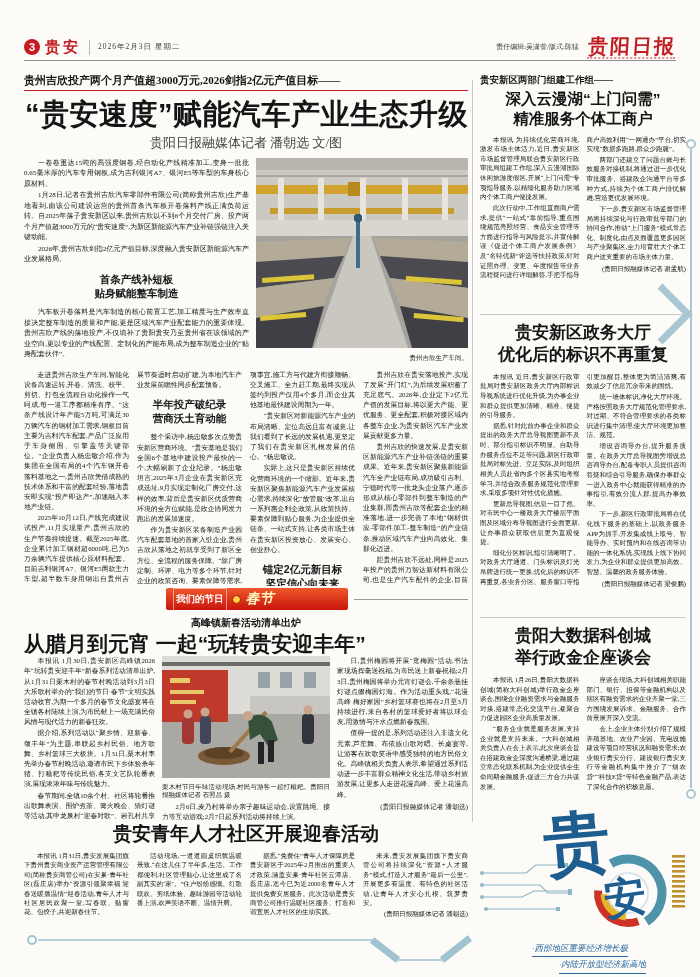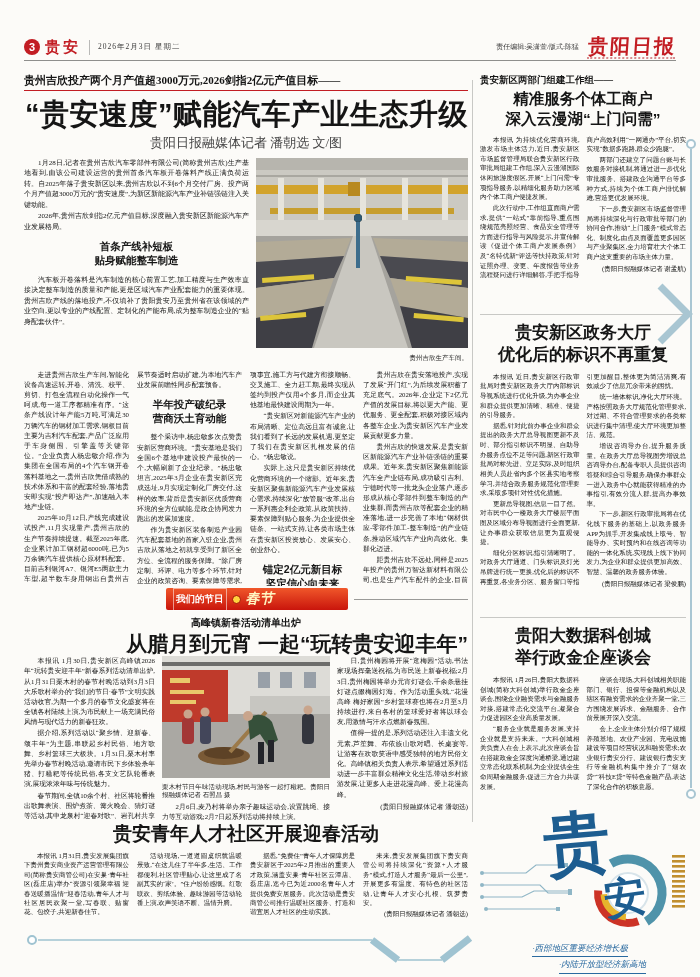--- a/index.html
+++ b/index.html
@@ -42,21 +42,21 @@
   .festival{position:absolute;left:24px;top:588px;width:444px;height:232px;overflow:hidden;}
   .banner-row{display:flex;align-items:center;height:22px;}
   .banner{margin-left:142px;width:182px;height:22px;border-radius:2px;
           background:linear-gradient(180deg,#f0572a,#c9150c);display:flex;align-items:center;
           padding:0 7px;box-sizing:border-box;gap:5px;}
   .banner-label{color:#fff;font:bold 9.5px "Liberation Sans",sans-serif;border:1px solid #ffffff88;padding:4px 2px;}
   .banner-name{color:#fff6c2;font:900 14px "Liberation Serif",serif;font-style:italic;}
   .lantern{width:7px;height:7px;border-radius:50%;background:#ffd23e;border:1px solid #a30f08;}
   .banner-line{flex:1;height:1px;background:#9a9a98;margin-left:6px;}
   .kicker2{text-align:center;font:bold 10px "Liberation Serif",serif;margin-top:6px;}
-  .h2f{font:900 21px/1.15 "Liberation Sans",sans-serif;text-align:right;margin:2px 0 0 0;}
+  .h2f{font:900 21px/1.15 "Liberation Sans",sans-serif;text-align:left;margin:2px 0 0 0;}
   .rowC{display:flex;gap:7px;height:166px;overflow:hidden;}
   .fcol{width:131px;font-size:6.8px;line-height:1.5;overflow:hidden;}
   .fcenter{width:168px;font-size:6.8px;line-height:1.45;overflow:hidden;}
   .fcenter .caption{text-align:justify;margin:2px 0;line-height:1.3;}
 
   
   .youth{position:absolute;left:24px;top:824px;width:444px;height:100px;overflow:hidden;}
   .h2y{font:900 19px/1.1 "Liberation Sans",sans-serif;text-align:center;margin:0 0 6px 0;}
   .ybody{column-count:4;column-gap:8px;height:72px;overflow:hidden;font-size:6.5px;line-height:1.45;}
 
@@ -102,20 +102,21 @@
     <div class="masthead">贵阳日报</div>
   </header>
 
   <section class="main-art">
     <div class="kicker">贵州吉欣投产两个月产值超3000万元,2026剑指2亿元产值目标——</div>
     <div class="h1">“贵安速度”赋能汽车产业生态升级</div>
     <div class="byline">贵阳日报融媒体记者 潘朝选 文/图</div>
 
     <div class="rowA">
       <div class="lead">
+        <p class="p">一卷卷重达15吨的高强度钢卷,经自动化产线精准加工,变身一批批0.65毫米厚的汽车专用钢板,成为吉利银河A7、银河E5等车型的车身核心原材料。</p>
         <p class="p">1月28日,记者在贵州吉欣汽车零部件有限公司(简称贵州吉欣)生产基地看到,由该公司建设运营的贵州首条汽车板开卷落料产线正满负荷运转。自2025年落子贵安新区以来,贵州吉欣以不到6个月交付厂房、投产两个月产值超3000万元的“贵安速度”,为新区新能源汽车产业补链强链注入关键动能。</p>
         <p class="p">2026年,贵州吉欣剑指2亿元产值目标,深度融入贵安新区新能源汽车产业发展格局。</p>
         <div class="sub">
           <span>首条产线补短板</span>
           <span>贴身赋能整车制造</span>
         </div>
         <p class="p">汽车板开卷落料是汽车制造的核心前置工艺,加工精度与生产效率直接决定整车制造的质量和产能,更是区域汽车产业配套能力的重要体现。贵州吉欣产线的落地投产,不仅填补了贵阳贵安乃至贵州省在该领域的产业空白,更以专业的产线配置、定制化的产能布局,成为整车制造企业的“贴身配套伙伴”。</p>
       </div>
       <div class="photowrap">
         
@@ -257,22 +258,22 @@
     </div>
   </section>
 
   <div class="vrule"></div>
 
   <aside class="rcol">
 
     <article>
       <div class="rkicker">贵安新区两部门组建工作组——</div>
       <div class="h3">
+        <span style="display:block">深入云漫湖“上门问需”</span>
         <span style="display:block">精准服务个体工商户</span>
-        <span style="display:block">深入云漫湖“上门问需”</span>
       </div>
       <div class="rbody rb1">
         <p class="p">本报讯 为持续优化营商环境,激发市场主体活力,近日,贵安新区市场监督管理局联合贵安新区行政审批局组建工作组,深入云漫湖国际休闲旅游度假区,开展“上门问需”专项指导服务,以精细化服务助力区域内个体工商户便捷发展。</p>
         <p class="p">此次行动中,工作组直面商户需求,提供“一站式”靠前指导,重点围绕规范亮照经营、食品安全管理等方面进行指导与风险提示,并宣传解读《促进个体工商户发展条例》及“名特优新”评选等扶持政策,针对证照办理、变更、年度报告等业务流程疑问进行详细解答,手把手指导商户高效利用“一网通办”平台,切实实现“数据多跑路,群众少跑腿”。</p>
         <p class="p">两部门还建立了问题台账与长效服务对接机制,将通过进一步优化审批服务、搭建政企沟通平台等多种方式,持续为个体工商户排忧解难,营造更优发展环境。</p>
         <p class="p">下一步,贵安新区市场监督管理局将持续深化与行政审批等部门的协同合作,推动“上门服务”模式常态化、制度化,由点及面覆盖更多园区与产业聚集区,全力培育壮大个体工商户这支重要的市场主体力量。</p>
         <p class="sign">(贵阳日报融媒体记者 谢孟航)</p>
       </div>
     </article>
 

